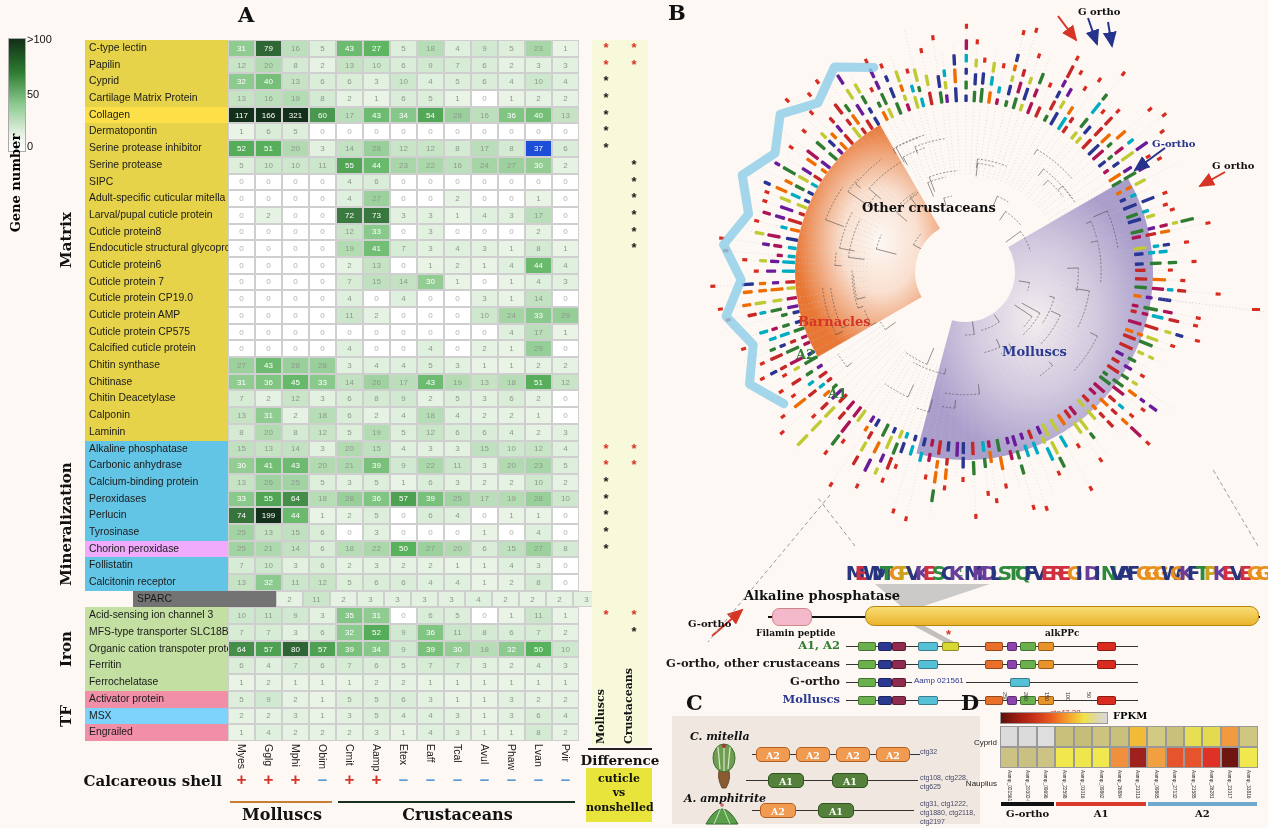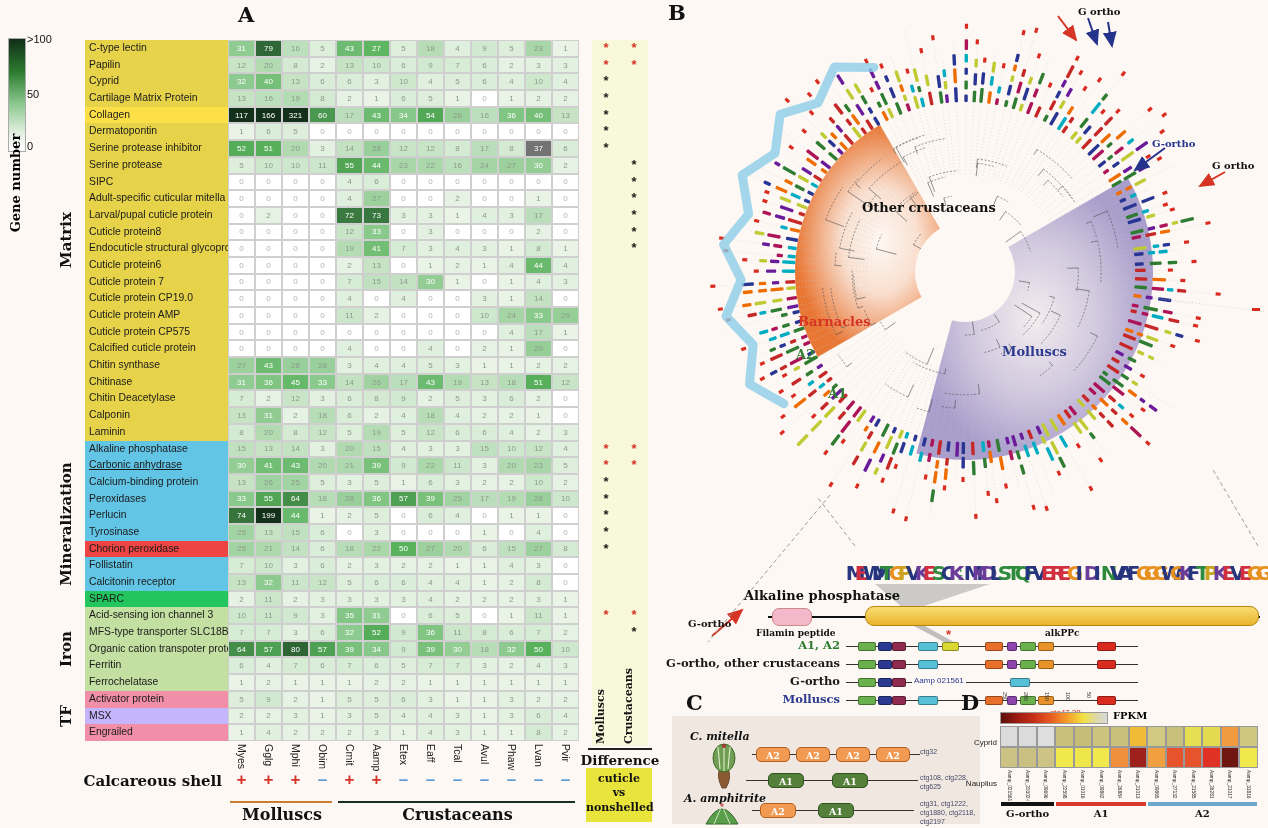--- a/index.html
+++ b/index.html
@@ -198,21 +198,21 @@
           <div class="hcell" style="background: rgb(87, 175, 91); color: rgb(255, 255, 255);">51</div>
           <div class="hcell" style="background: rgb(177, 218, 177); color: rgb(140, 154, 140);">20</div>
           <div class="hcell" style="background: rgb(227, 241, 225); color: rgb(140, 154, 140);">3</div>
           <div class="hcell" style="background: rgb(195, 226, 194); color: rgb(140, 154, 140);">14</div>
           <div class="hcell" style="background: rgb(153, 207, 154); color: rgb(140, 154, 140);">28</div>
           <div class="hcell" style="background: rgb(200, 229, 199); color: rgb(140, 154, 140);">12</div>
           <div class="hcell" style="background: rgb(200, 229, 199); color: rgb(140, 154, 140);">12</div>
           <div class="hcell" style="background: rgb(212, 234, 210); color: rgb(140, 154, 140);">8</div>
           <div class="hcell" style="background: rgb(186, 222, 185); color: rgb(140, 154, 140);">17</div>
           <div class="hcell" style="background: rgb(212, 234, 210); color: rgb(140, 154, 140);">8</div>
-          <div class="hcell" style="background: #737373; color: rgb(255, 255, 255);">37</div>
+          <div class="hcell" style="background: #1d4ed8; color: rgb(255, 255, 255);">37</div>
           <div class="hcell" style="background: rgb(218, 237, 216); color: rgb(140, 154, 140);">6</div>
         </div>
         <div class="hrow">
           <div class="hlabel" style="background: rgb(231, 211, 74);">Serine protease</div>
           <div class="hcell" style="background: rgb(221, 238, 219); color: rgb(140, 154, 140);">5</div>
           <div class="hcell" style="background: rgb(206, 232, 205); color: rgb(140, 154, 140);">10</div>
           <div class="hcell" style="background: rgb(206, 232, 205); color: rgb(140, 154, 140);">10</div>
           <div class="hcell" style="background: rgb(203, 230, 202); color: rgb(140, 154, 140);">11</div>
           <div class="hcell" style="background: rgb(81, 165, 85); color: rgb(255, 255, 255);">55</div>
           <div class="hcell" style="background: rgb(106, 186, 109); color: rgb(255, 255, 255);">44</div>
@@ -490,21 +490,21 @@
           <div class="hcell" style="background: rgb(192, 225, 191); color: rgb(140, 154, 140);">15</div>
           <div class="hcell" style="background: rgb(224, 240, 222); color: rgb(140, 154, 140);">4</div>
           <div class="hcell" style="background: rgb(227, 241, 225); color: rgb(140, 154, 140);">3</div>
           <div class="hcell" style="background: rgb(227, 241, 225); color: rgb(140, 154, 140);">3</div>
           <div class="hcell" style="background: rgb(192, 225, 191); color: rgb(140, 154, 140);">15</div>
           <div class="hcell" style="background: rgb(206, 232, 205); color: rgb(140, 154, 140);">10</div>
           <div class="hcell" style="background: rgb(200, 229, 199); color: rgb(140, 154, 140);">12</div>
           <div class="hcell" style="background: rgb(224, 240, 222); color: rgb(140, 154, 140);">4</div>
         </div>
         <div class="hrow">
-          <div class="hlabel" style="background: rgb(99, 197, 229); text-decoration: underline;">Carbonic anhydrase</div>
+          <div class="hlabel" style="background: rgb(99, 197, 229);">Carbonic anhydrase</div>
           <div class="hcell" style="background: rgb(147, 205, 148); color: rgb(255, 255, 255);">30</div>
           <div class="hcell" style="background: rgb(115, 190, 117); color: rgb(255, 255, 255);">41</div>
           <div class="hcell" style="background: rgb(109, 187, 112); color: rgb(255, 255, 255);">43</div>
           <div class="hcell" style="background: rgb(177, 218, 177); color: rgb(140, 154, 140);">20</div>
           <div class="hcell" style="background: rgb(174, 217, 174); color: rgb(140, 154, 140);">21</div>
           <div class="hcell" style="background: rgb(121, 193, 123); color: rgb(255, 255, 255);">39</div>
           <div class="hcell" style="background: rgb(209, 233, 208); color: rgb(140, 154, 140);">9</div>
           <div class="hcell" style="background: rgb(171, 216, 171); color: rgb(140, 154, 140);">22</div>
           <div class="hcell" style="background: rgb(203, 230, 202); color: rgb(140, 154, 140);">11</div>
           <div class="hcell" style="background: rgb(227, 241, 225); color: rgb(140, 154, 140);">3</div>
@@ -570,21 +570,21 @@
           <div class="hcell" style="background: rgb(227, 241, 225); color: rgb(140, 154, 140);">3</div>
           <div class="hcell" style="background: rgb(255, 255, 255); color: rgb(178, 178, 178);">0</div>
           <div class="hcell" style="background: rgb(255, 255, 255); color: rgb(178, 178, 178);">0</div>
           <div class="hcell" style="background: rgb(255, 255, 255); color: rgb(178, 178, 178);">0</div>
           <div class="hcell" style="background: rgb(233, 244, 230); color: rgb(140, 154, 140);">1</div>
           <div class="hcell" style="background: rgb(255, 255, 255); color: rgb(178, 178, 178);">0</div>
           <div class="hcell" style="background: rgb(224, 240, 222); color: rgb(140, 154, 140);">4</div>
           <div class="hcell" style="background: rgb(255, 255, 255); color: rgb(178, 178, 178);">0</div>
         </div>
         <div class="hrow">
-          <div class="hlabel" style="background: #ef4444;">Chorion peroxidase</div>
+          <div class="hlabel" style="background: #f0abfc;">Chorion peroxidase</div>
           <div class="hcell" style="background: rgb(162, 212, 163); color: rgb(140, 154, 140);">25</div>
           <div class="hcell" style="background: rgb(174, 217, 174); color: rgb(140, 154, 140);">21</div>
           <div class="hcell" style="background: rgb(195, 226, 194); color: rgb(140, 154, 140);">14</div>
           <div class="hcell" style="background: rgb(218, 237, 216); color: rgb(140, 154, 140);">6</div>
           <div class="hcell" style="background: rgb(183, 221, 182); color: rgb(140, 154, 140);">18</div>
           <div class="hcell" style="background: rgb(171, 216, 171); color: rgb(140, 154, 140);">22</div>
           <div class="hcell" style="background: rgb(88, 178, 92); color: rgb(255, 255, 255);">50</div>
           <div class="hcell" style="background: rgb(156, 209, 157); color: rgb(140, 154, 140);">27</div>
           <div class="hcell" style="background: rgb(177, 218, 177); color: rgb(140, 154, 140);">20</div>
           <div class="hcell" style="background: rgb(218, 237, 216); color: rgb(140, 154, 140);">6</div>
@@ -618,21 +618,21 @@
           <div class="hcell" style="background: rgb(218, 237, 216); color: rgb(140, 154, 140);">6</div>
           <div class="hcell" style="background: rgb(218, 237, 216); color: rgb(140, 154, 140);">6</div>
           <div class="hcell" style="background: rgb(224, 240, 222); color: rgb(140, 154, 140);">4</div>
           <div class="hcell" style="background: rgb(224, 240, 222); color: rgb(140, 154, 140);">4</div>
           <div class="hcell" style="background: rgb(233, 244, 230); color: rgb(140, 154, 140);">1</div>
           <div class="hcell" style="background: rgb(230, 242, 227); color: rgb(140, 154, 140);">2</div>
           <div class="hcell" style="background: rgb(212, 234, 210); color: rgb(140, 154, 140);">8</div>
           <div class="hcell" style="background: rgb(255, 255, 255); color: rgb(178, 178, 178);">0</div>
         </div>
         <div class="hrow">
-          <div class="hlabel" style="background: #22c55e;">SPARC</div>
+          <div class="hlabel" style="background: #737373; margin-left: 48px;">SPARC</div>
           <div class="hcell" style="background: rgb(230, 242, 227); color: rgb(140, 154, 140);">2</div>
           <div class="hcell" style="background: rgb(203, 230, 202); color: rgb(140, 154, 140);">11</div>
           <div class="hcell" style="background: rgb(230, 242, 227); color: rgb(140, 154, 140);">2</div>
           <div class="hcell" style="background: rgb(227, 241, 225); color: rgb(140, 154, 140);">3</div>
           <div class="hcell" style="background: rgb(227, 241, 225); color: rgb(140, 154, 140);">3</div>
           <div class="hcell" style="background: rgb(227, 241, 225); color: rgb(140, 154, 140);">3</div>
           <div class="hcell" style="background: rgb(227, 241, 225); color: rgb(140, 154, 140);">3</div>
           <div class="hcell" style="background: rgb(224, 240, 222); color: rgb(140, 154, 140);">4</div>
           <div class="hcell" style="background: rgb(230, 242, 227); color: rgb(140, 154, 140);">2</div>
           <div class="hcell" style="background: rgb(230, 242, 227); color: rgb(140, 154, 140);">2</div>
@@ -730,21 +730,21 @@
           <div class="hcell" style="background: rgb(221, 238, 219); color: rgb(140, 154, 140);">5</div>
           <div class="hcell" style="background: rgb(218, 237, 216); color: rgb(140, 154, 140);">6</div>
           <div class="hcell" style="background: rgb(227, 241, 225); color: rgb(140, 154, 140);">3</div>
           <div class="hcell" style="background: rgb(233, 244, 230); color: rgb(140, 154, 140);">1</div>
           <div class="hcell" style="background: rgb(233, 244, 230); color: rgb(140, 154, 140);">1</div>
           <div class="hcell" style="background: rgb(227, 241, 225); color: rgb(140, 154, 140);">3</div>
           <div class="hcell" style="background: rgb(230, 242, 227); color: rgb(140, 154, 140);">2</div>
           <div class="hcell" style="background: rgb(230, 242, 227); color: rgb(140, 154, 140);">2</div>
         </div>
         <div class="hrow">
-          <div class="hlabel" style="background: #c4b5fd;">MSX</div>
+          <div class="hlabel" style="background: #7dd3fc;">MSX</div>
           <div class="hcell" style="background: rgb(230, 242, 227); color: rgb(140, 154, 140);">2</div>
           <div class="hcell" style="background: rgb(230, 242, 227); color: rgb(140, 154, 140);">2</div>
           <div class="hcell" style="background: rgb(227, 241, 225); color: rgb(140, 154, 140);">3</div>
           <div class="hcell" style="background: rgb(233, 244, 230); color: rgb(140, 154, 140);">1</div>
           <div class="hcell" style="background: rgb(227, 241, 225); color: rgb(140, 154, 140);">3</div>
           <div class="hcell" style="background: rgb(221, 238, 219); color: rgb(140, 154, 140);">5</div>
           <div class="hcell" style="background: rgb(224, 240, 222); color: rgb(140, 154, 140);">4</div>
           <div class="hcell" style="background: rgb(224, 240, 222); color: rgb(140, 154, 140);">4</div>
           <div class="hcell" style="background: rgb(227, 241, 225); color: rgb(140, 154, 140);">3</div>
           <div class="hcell" style="background: rgb(233, 244, 230); color: rgb(140, 154, 140);">1</div>

